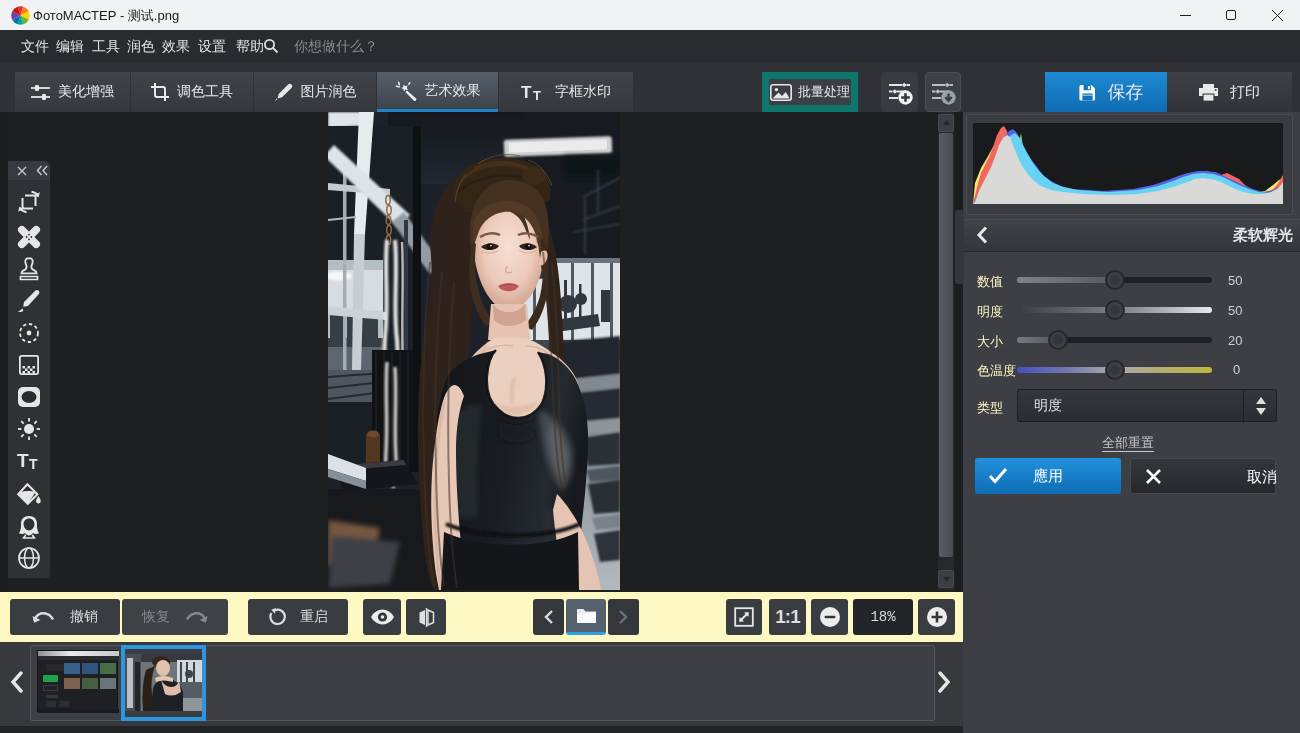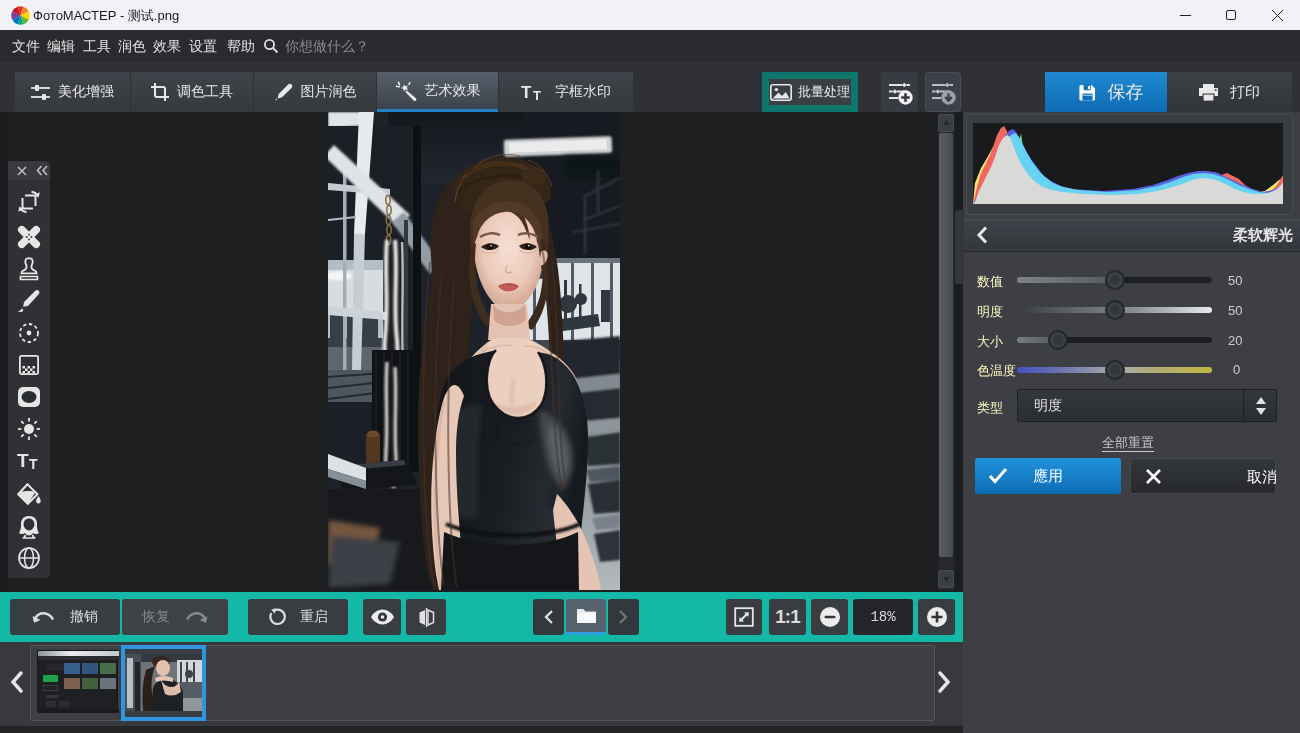--- a/index.html
+++ b/index.html
@@ -5,30 +5,30 @@
 * { margin:0; padding:0; box-sizing:border-box; }
 html,body { width:1300px; height:733px; overflow:hidden; background:#1b1d1f; font-family:"Liberation Sans", sans-serif; }
 .abs { position:absolute; }
 #app { position:relative; width:1300px; height:733px; }
 
 #titlebar { left:0; top:0; width:1300px; height:30px; background:#f0f2f5; }
 #titlebar .title { left:33px; top:7px; font-size:13px; color:#1b1b1b; }
 .winbtn { top:0; width:46px; height:30px; display:flex; align-items:center; justify-content:center; color:#202020; }
 
 #menubar { left:0; top:30px; width:1300px; height:32px; background:#292b2f; }
-#menubar .mi { position:absolute; top:8px; font-size:14px; color:#e2e2e2; }
+#menubar .mi { position:absolute; top:8px; font-size:14px; color:#e2e2e2;margin-left:9px; }
 
 #tabbar { left:0; top:62px; width:1300px; height:50px; background:#2f3136; }
 .tab { position:absolute; top:10px; height:40px; background:linear-gradient(#40444a,#35383d); display:flex; align-items:center; justify-content:center; color:#e8e8e8; font-size:14px; gap:8px; }
 .tab.active { background:linear-gradient(#565f6a,#3c434c); border-bottom:3px solid #2282c6; }
 
 #canvas { left:8px; top:112px; width:947px; height:480px; background:#1d1f21; }
 #rpanel { left:963px; top:112px; width:337px; height:621px; background:#3d3f45; }
 
-#btoolbar { left:0; top:592px; width:963px; height:50px; background:#14b8a6; }
+#btoolbar { left:0; top:592px; width:963px; height:50px; background:#fef9c3; }
 .bbtn { position:absolute; top:7px; height:36px; background:#393c40; border-radius:3px; display:flex; align-items:center; justify-content:center; color:#dcdcdc; font-size:14px; gap:9px; }
 
 #strip { left:0; top:642px; width:963px; height:84px; background:#37393d; }
 #stripinner { left:30px; top:645px; width:905px; height:76px; background:#3d3f44; border:1px solid #55575b; border-radius:2px; }
 #bottomstrip { left:0; top:726px; width:963px; height:7px; background:#222426; }
 
 #palette { left:8px; top:161px; width:42px; height:417px; background:#2f3135; border-radius:0 6px 4px 0; }
 .pic { position:absolute; left:0; width:42px; height:32px; display:flex; align-items:center; justify-content:center; }
 
 .sliderlabel { position:absolute; left:14px; font-size:13px; color:#fef9c3; }

